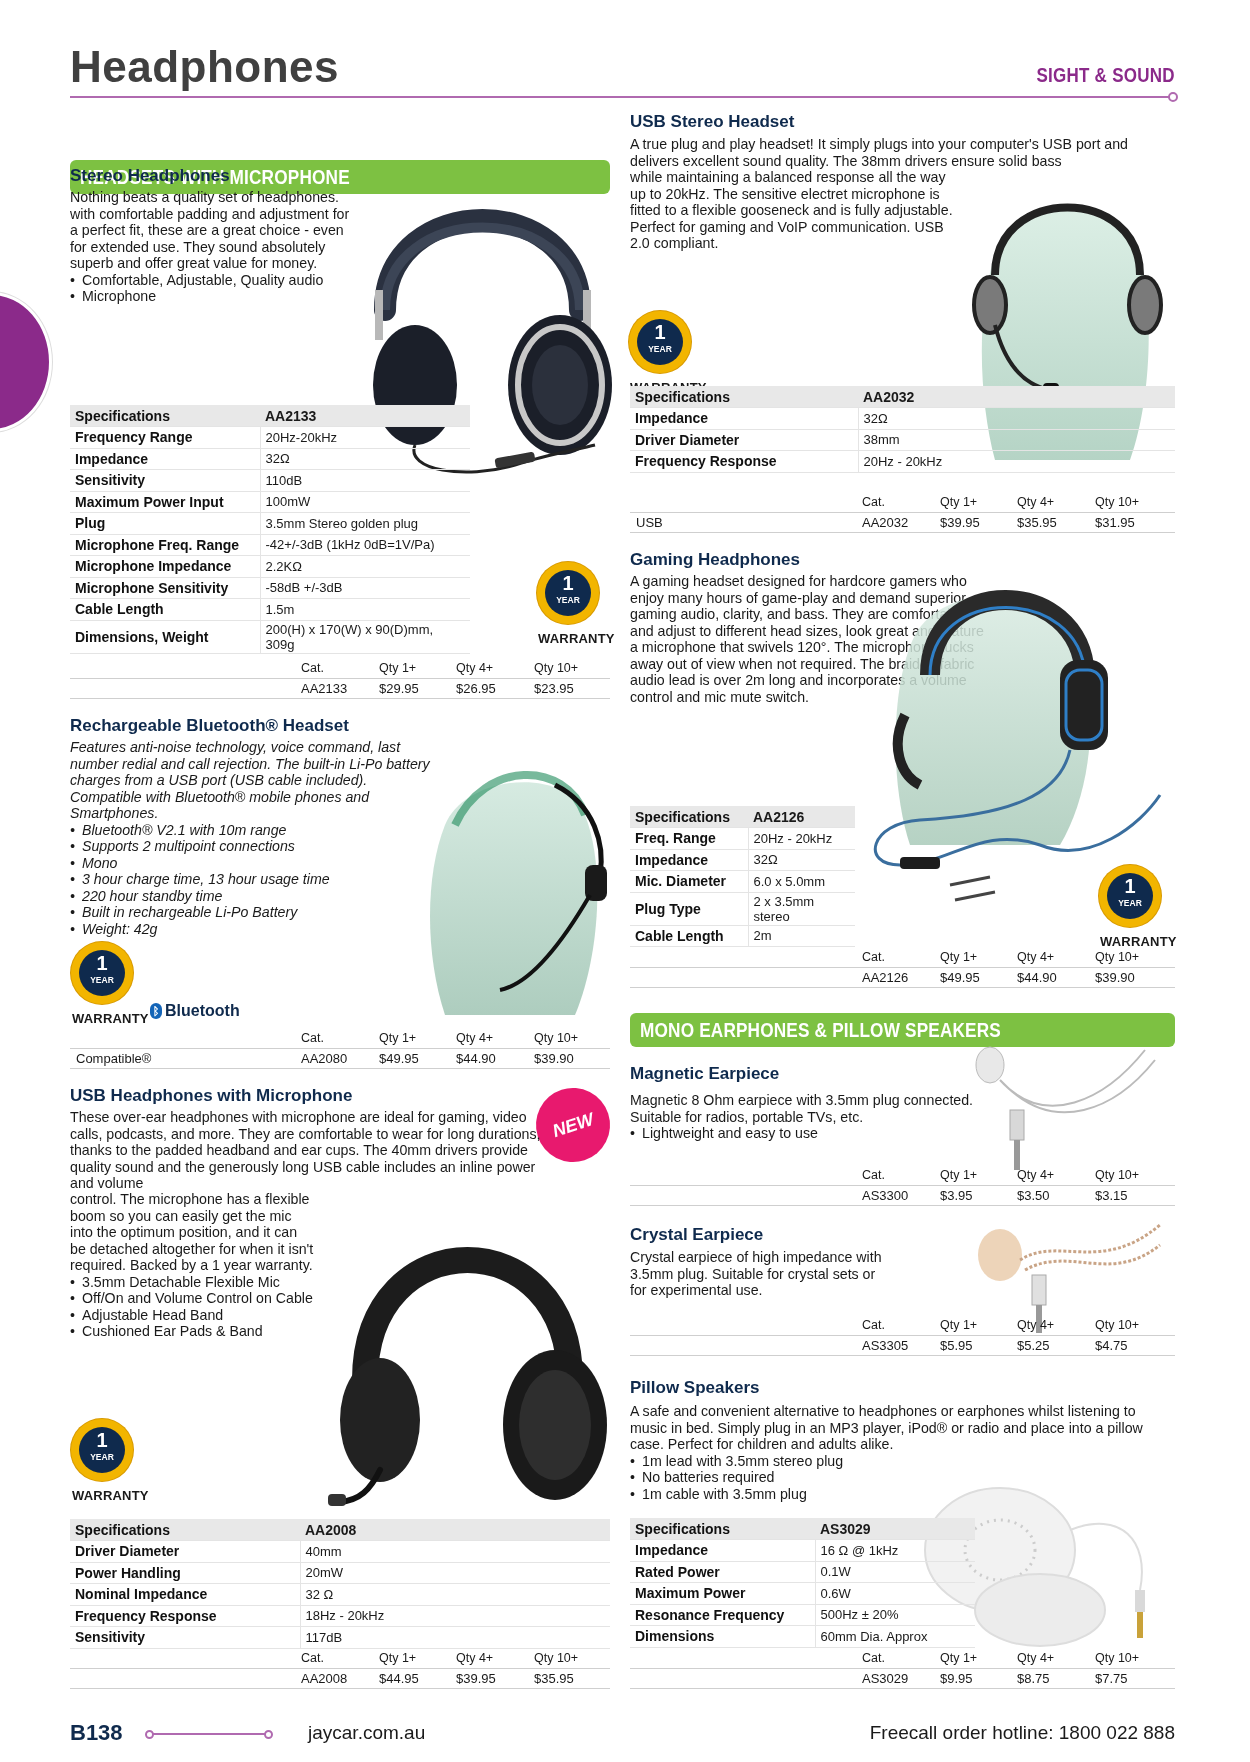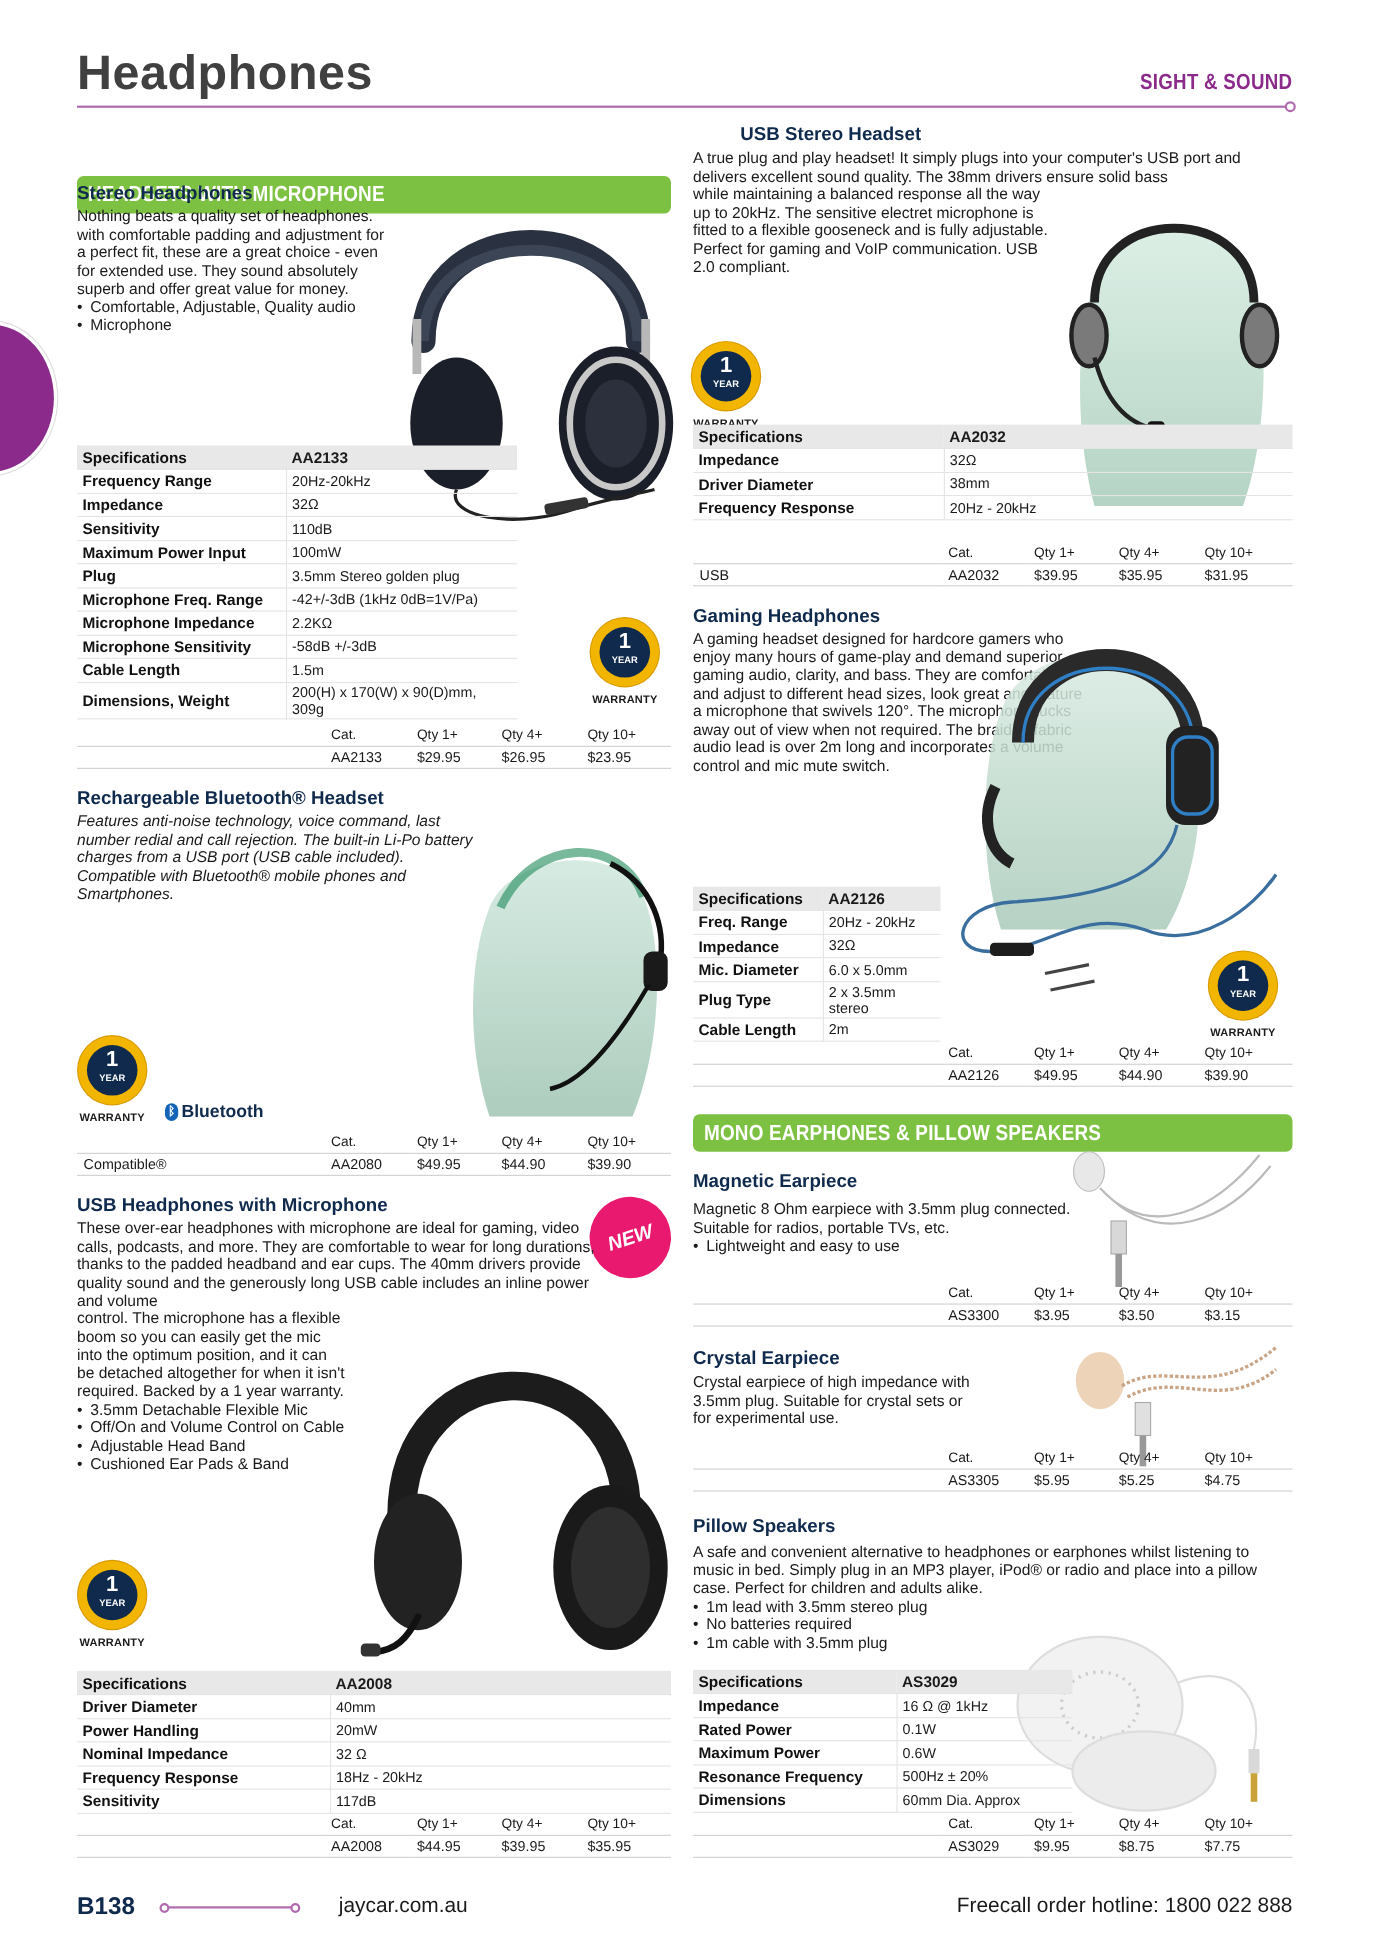--- a/index.html
+++ b/index.html
@@ -35,21 +35,21 @@
   table.price th { font-weight: 400; text-align: left; padding: 0 4px; height: 20px; font-size: 12.5px; }
   table.price td { padding: 0 4px; height: 20px; border-top: 1px solid #cfcfcf; border-bottom: 1px solid #cfcfcf; }
   table.price td.first { padding-left: 6px; }
 
   .warranty { width: 60px; text-align: center; }
   .warranty .badge { width: 56px; height: 56px; margin: 0 auto; border-radius: 50%; background: #f2b500; position: relative;
     box-shadow: 0 0 0 3px #f2b500, 0 0 0 4px #d89a00; }
   .warranty .badge::before { content: ""; position: absolute; inset: 5px; border-radius: 50%; background: #0f2a4d; }
   .warranty .badge .n { position: absolute; left: 0; right: 0; top: 8px; color: #fff; font-weight: 700; font-size: 20px; line-height: 20px; }
   .warranty .badge .y { position: absolute; left: 0; right: 0; top: 30px; color: #fff; font-weight: 700; font-size: 8.5px; }
-  .warranty .lbl { font-size: 10px; font-weight: 700; color: #1a1a1a; margin-top: 10px; letter-spacing: 0.2px; }
+  .warranty .lbl { font-size: 13px; font-weight: 700; color: #1a1a1a; margin-top: 10px; letter-spacing: 0.2px; }
 
   .img { position: absolute; border-radius: 10px; }
   .img svg { width: 100%; height: 100%; display: block; }
 
   .new-badge { width: 74px; height: 74px; border-radius: 50%; background: #e8196e; color: #fff; font-weight: 700; font-size: 18px;
     display:flex; align-items:center; justify-content:center; transform: rotate(-18deg); font-style: italic; }
 
   .bt-logo { font-weight: 700; font-size: 16px; color: #0f2a4d; display:flex; align-items:center; gap: 3px; }
   .bt-logo .rune { width: 12px; height: 16px; background: #1465b8; border-radius: 6px; color:#fff; font-size: 11px; display:flex; align-items:center; justify-content:center; }
 
@@ -163,20 +163,29 @@
         <td>$29.95</td>
         <td>$26.95</td>
         <td>$23.95</td>
       </tr>
 </tbody>
   </table>
 
 <div class="abs prod-title" style="left:70px; top:716px;">Rechargeable Bluetooth® Headset</div>
 <div class="abs desc" style="left:70px; top:739px; width:370px;font-style:italic;">
   <p>Features anti-noise technology, voice command, last number redial and call rejection. The built-in Li-Po battery charges from a USB port (USB cable included). Compatible with Bluetooth® mobile phones and Smartphones.</p>
+  <ul class="bullets">
+    <li>Bluetooth® V2.1 with 10m range</li>
+    <li>Supports 2 multipoint connections</li>
+    <li>Mono</li>
+    <li>3 hour charge time, 13 hour usage time</li>
+    <li>220 hour standby time</li>
+    <li>Built in rechargeable Li-Po Battery</li>
+    <li>Weight: 42g</li>
+  </ul>
 </div>
 <div class="img" style="left:405px; top:755px; width:215px; height:270px;">
   <svg viewBox="0 0 215 270">
     <defs>
         <linearGradient id="g1" x1="0" y1="0" x2="0" y2="1">
           <stop offset="0" stop-color="#cfe7dc"></stop>
           <stop offset="1" stop-color="#9fc4b3"></stop>
         </linearGradient>
       </defs>
     <path d="M40 260 C20 200, 20 120, 40 70 C60 20, 160 10, 180 60 C200 110, 195 200, 170 260 Z" fill="url(#g1)" opacity="0.85"></path>
@@ -285,21 +294,21 @@
   <tr>
         <td class="first"></td>
         <td>AA2008</td>
         <td>$44.95</td>
         <td>$39.95</td>
         <td>$35.95</td>
       </tr>
 </tbody>
   </table>
 
-<div class="abs prod-title" style="left:630px; top:112px;margin-left:43px;">USB Stereo Headset</div>
+<div class="abs prod-title" style="left:630px; top:112px;">USB Stereo Headset</div>
 <div class="abs desc" style="left:630px; top:136px;">
   <div style="width:540px;">A true plug and play headset! It simply plugs into your computer's USB port and delivers excellent sound quality. The 38mm drivers ensure solid bass</div>
 </div>
 <div class="abs desc" style="left:630px; top:169px; width:330px;">while maintaining a balanced response all the way up to 20kHz. The sensitive electret microphone is fitted to a flexible gooseneck and is fully adjustable. Perfect for gaming and VoIP communication. USB 2.0 compliant.</div>
 <div class="img" style="left:955px; top:175px; width:220px; height:290px;">
   <svg viewBox="0 0 220 290">
     <defs>
         <linearGradient id="g2" x1="0" y1="0" x2="0" y2="1">
           <stop offset="0" stop-color="#d6ece1"></stop>
           <stop offset="1" stop-color="#a8ccbb"></stop>

